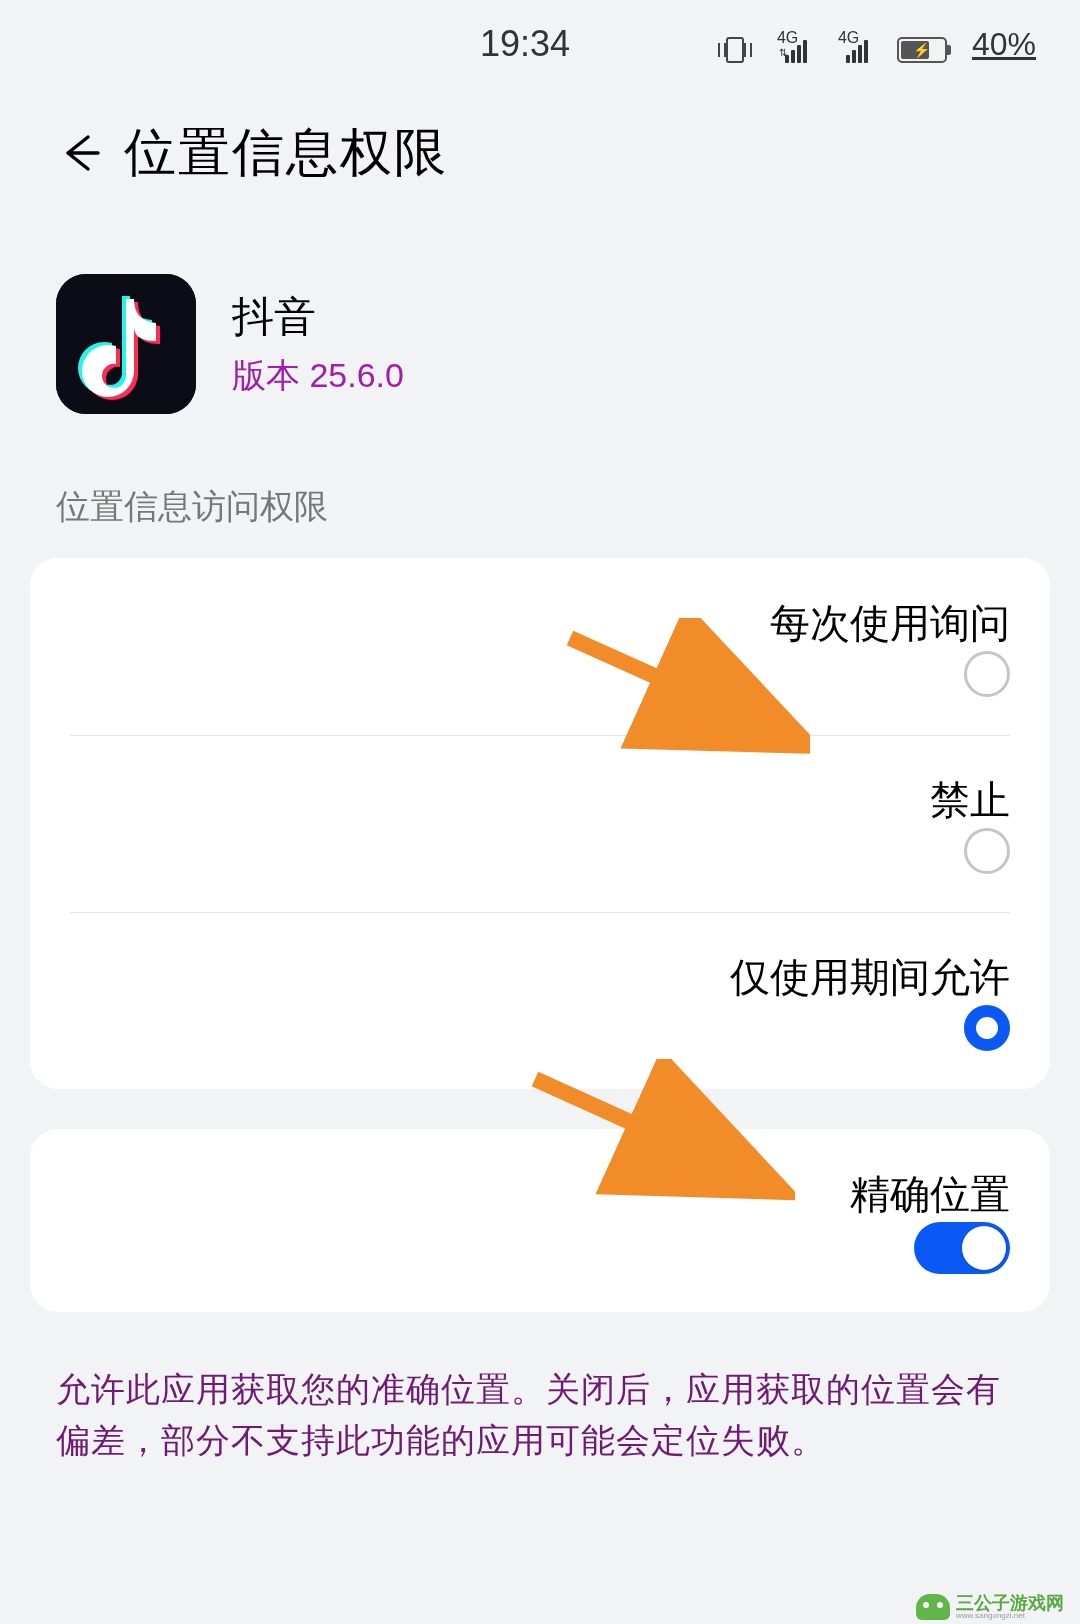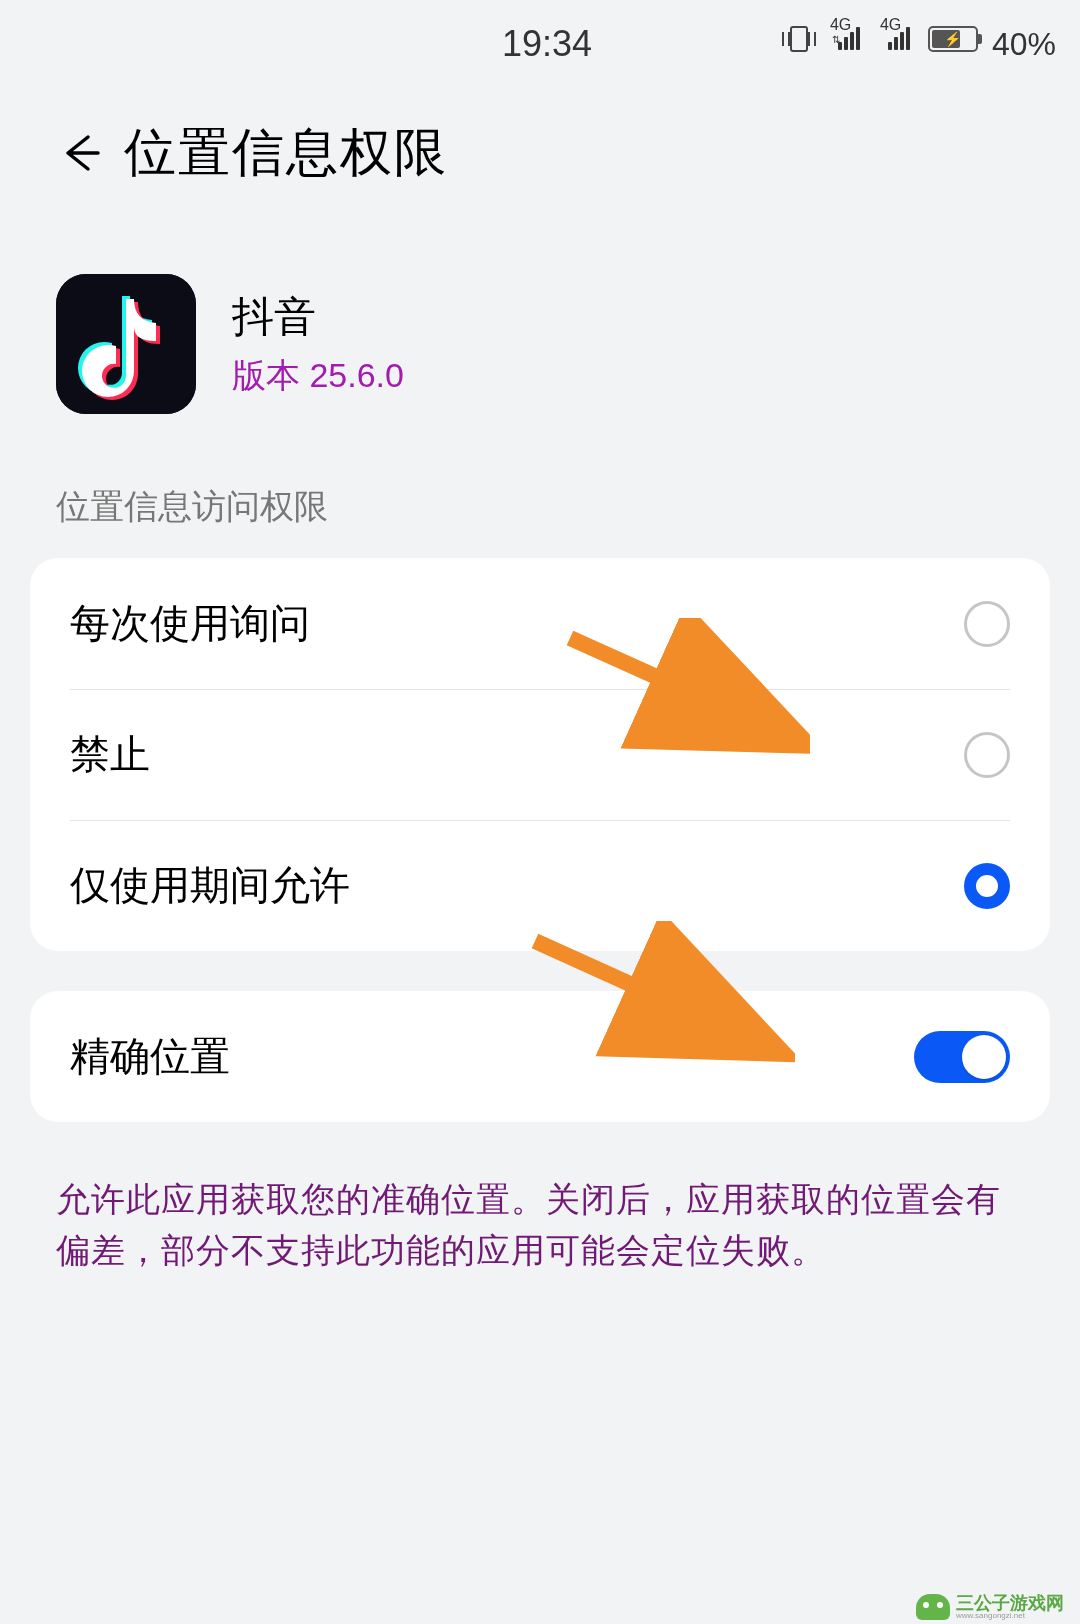--- a/index.html
+++ b/index.html
@@ -9,26 +9,26 @@
       background: #f2f3f5;
       font-family: -apple-system, "PingFang SC", "Microsoft YaHei", sans-serif;
       position: relative;
       overflow: hidden;
     }
     .status-bar {
       height: 88px;
       display: flex;
       align-items: center;
       justify-content: space-between;
-      padding: 0 24px;
+      padding: 0 44px;
       font-size: 34px;
       color: #333;
     }
     .status-left { flex: 1; text-align: center; font-size: 36px; font-weight: 400; padding-left: 280px;}
-    .status-right { display: flex; align-items: flex-start; gap: 14px; font-size: 32px; }
+    .status-right { display: flex; align-items: flex-end; gap: 25px; font-size: 32px; text-decoration: underline; }
     .signal-bars { display: inline-flex; align-items: flex-end; gap: 2px; height: 24px; margin-left:4px;}
     .bar { width: 4px; background: #333; border-radius: 1px;}
     .b1 { height: 8px; } .b2 { height: 13px; } .b3 { height: 18px; } .b4 { height: 23px; }
     .battery-icon { width: 50px; height: 26px; border: 2px solid #555; border-radius: 5px; position: relative; display:inline-block; margin-left:4px;}
     .battery-icon::after { content: ''; position: absolute; right: -6px; top: 6px; width: 4px; height: 10px; background: #555; border-radius: 0 2px 2px 0;}
     .battery-fill { position: absolute; left: 2px; top: 2px; bottom: 2px; width: 60%; background: #555; border-radius: 2px;}
     .bolt { position:absolute; left:50%; top:50%; transform:translate(-50%,-50%); color:#fff; font-size:14px; z-index:2;}
     .header {
       display: flex;
       align-items: center;
@@ -61,24 +61,25 @@
     }
     .card {
       background: #fff;
       border-radius: 28px;
       margin: 0 30px 40px 30px;
       overflow: visible;
       position: relative;
     }
     .option-row {
       display: flex;
-      align-items: center;
+      align-items: flex-end;
       justify-content: space-between;
       padding: 38px 40px;
       position: relative;
+      flex-direction: column;
     }
     .option-row + .option-row::before {
       content: '';
       position: absolute;
       top: 0; left: 40px; right: 40px;
       height: 1px;
       background: #e5e5e5;
     }
     .option-label { font-size: 40px; color: #000;}
     .radio {

